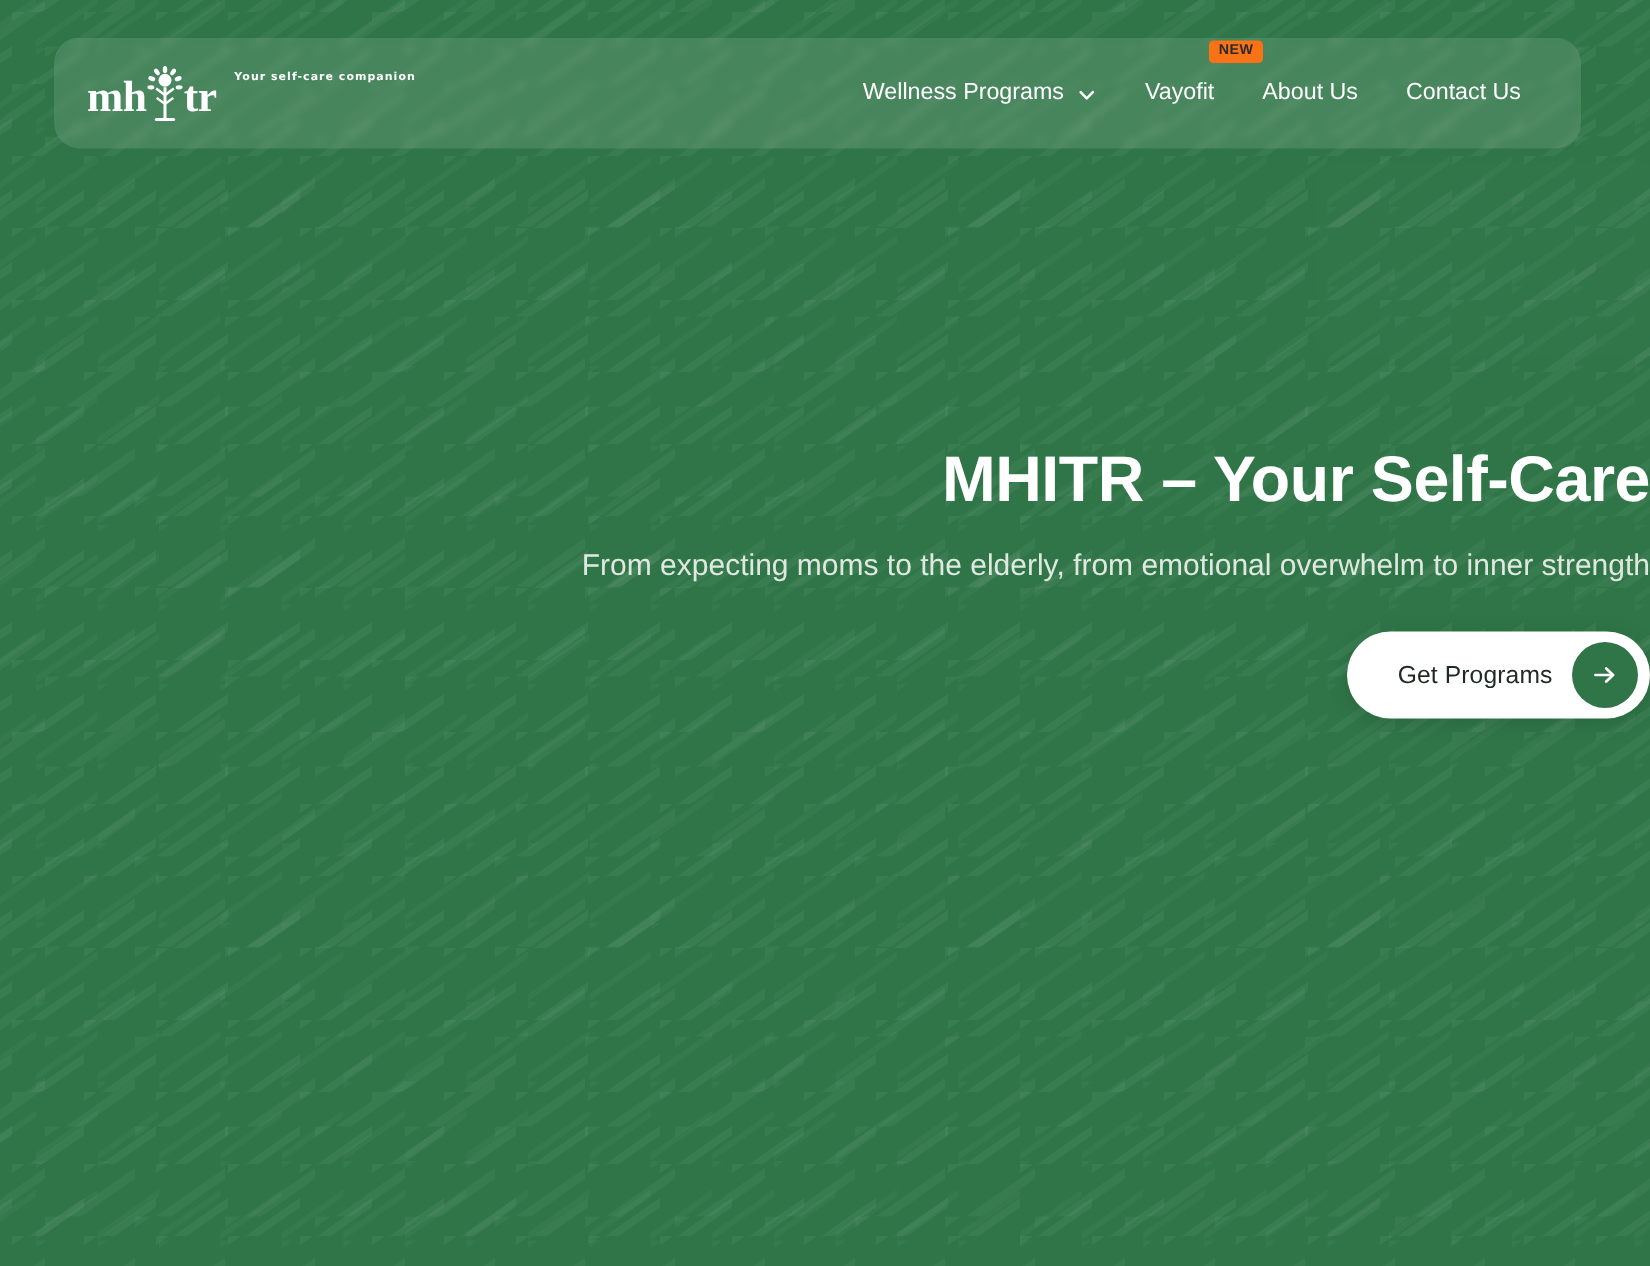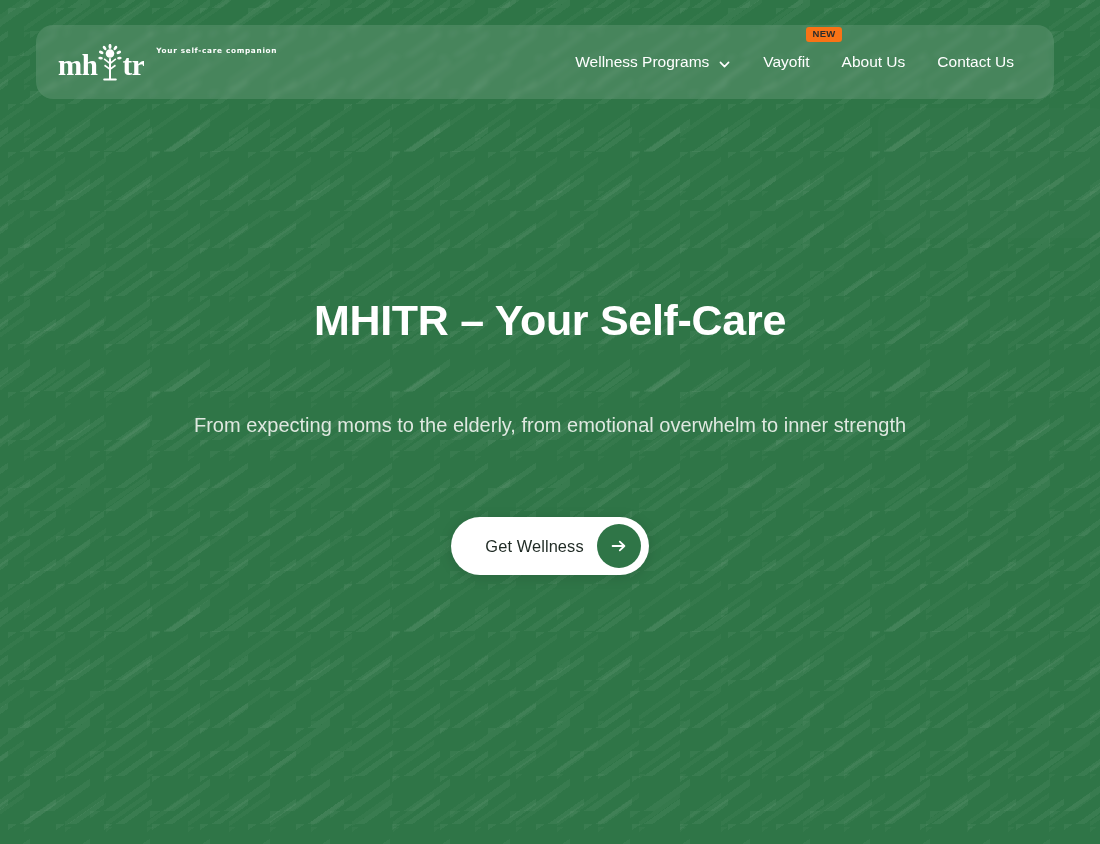--- a/index.html
+++ b/index.html
@@ -145,23 +145,22 @@
     line-height:1.1;
   }
 
   
   #hero {
     position:absolute;
     left:0; top:0;
     width:1100px; height:844px;
     display:flex;
     flex-direction:column;
-    align-items:center;
+    align-items:flex-end;
     padding-top:296px;
-    gap:48px;
   }
   .hero-title {
     color:#ffffff;
     font-size:43px;
     font-weight:700;
     line-height:1.16;
     text-align:center;
     letter-spacing:-0.3px;
     max-width:820px;
   }
@@ -278,21 +277,21 @@
 
     <h1 class="hero-title">
       <span>MHITR – Your Self-Care</span><br>
     </h1>
 
     <p class="hero-sub">
       <span>From expecting moms to the elderly, from emotional overwhelm to inner strength</span><br>
     </p>
 
     <button class="cta">
-      <span class="cta-label">Get Wellness</span>
+      <span class="cta-label">Get Programs</span>
       <span class="cta-circle">
         <svg viewBox="0 0 20 20" xmlns="http://www.w3.org/2000/svg">
           <path d="M3.6 10 H15.4 M10.8 5.6 L15.4 10 L10.8 14.4" fill="none" stroke="#ffffff" stroke-width="1.8" stroke-linecap="round" stroke-linejoin="round"></path>
         </svg>
       </span>
     </button>
 
   </section>
 
 </div>

